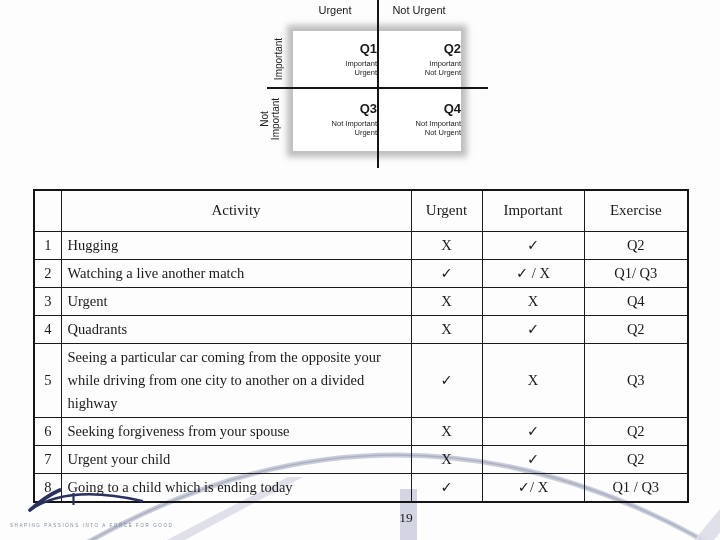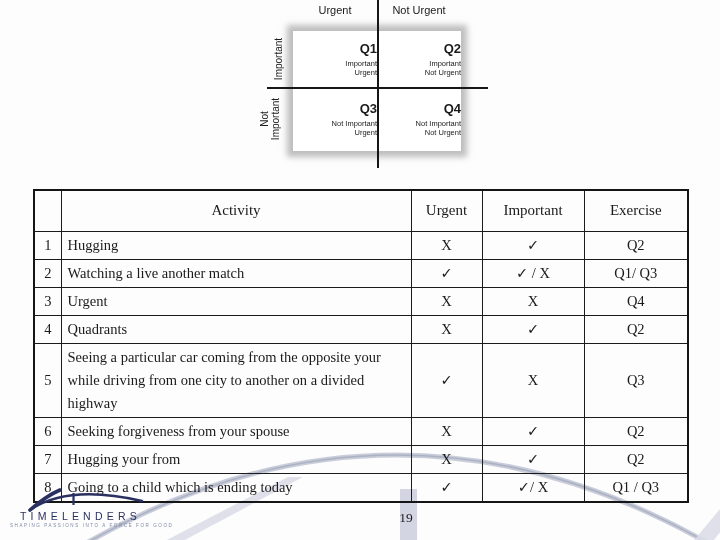--- a/index.html
+++ b/index.html
@@ -181,21 +181,21 @@
         </tr>
         <tr>
           <td class="c-num">6</td>
           <td class="c-act">Seeking forgiveness from your spouse</td>
           <td class="c-mark">X</td>
           <td class="c-mark">✓</td>
           <td class="c-quad">Q2</td>
         </tr>
         <tr>
           <td class="c-num">7</td>
-          <td class="c-act">Hugging your from</td>
+          <td class="c-act">Urgent your child</td>
           <td class="c-mark">X</td>
           <td class="c-mark">✓</td>
           <td class="c-quad">Q2</td>
         </tr>
         <tr>
           <td class="c-num">8</td>
           <td class="c-act">Going to a child which is ending today</td>
           <td class="c-mark">✓</td>
           <td class="c-mark">✓/ X</td>
           <td class="c-quad">Q1 / Q3</td>
@@ -204,17 +204,16 @@
   </table>
 
   <div class="page-number">19</div>
 
   <div class="logo">
     <svg class="logo-svg" viewBox="0 0 300 60">
       <path d="M 30 30 Q 68 4 142 21" fill="none" stroke="#2a3160" stroke-width="2.4" stroke-linecap="round"></path>
       <path d="M 30 30 Q 46 16 60 10" fill="none" stroke="#2a3160" stroke-width="3.6" stroke-linecap="round"></path>
       <line x1="73.5" y1="13" x2="73.5" y2="25" stroke="#2a3160" stroke-width="2.2"></line>
     </svg>
-    <div class="logo-text">TIMELENDERS</div>
     <div class="logo-tagline">SHAPING PASSIONS INTO A FORCE FOR GOOD</div>
   </div>
 
 </div>
 
 </body></html>

